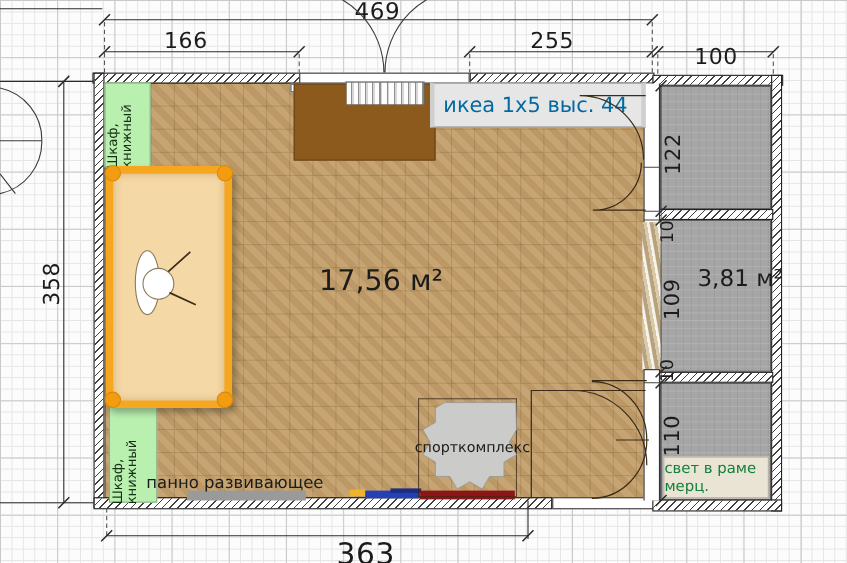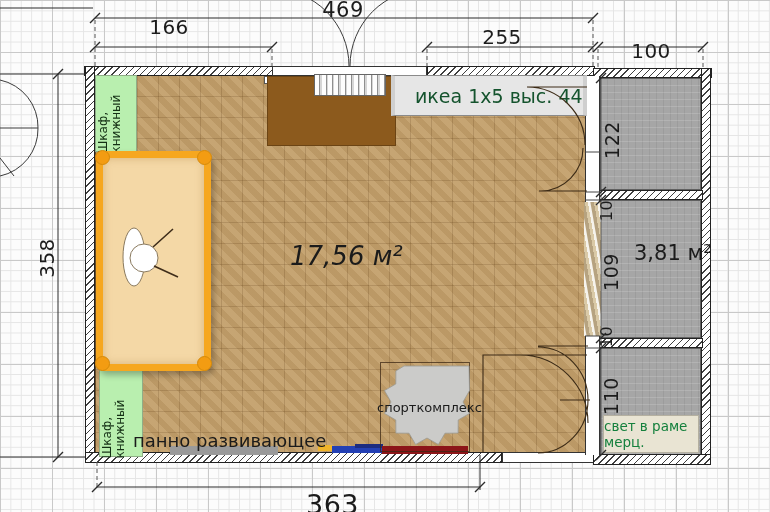--- a/index.html
+++ b/index.html
@@ -85,56 +85,56 @@
   </div>
   <div class="abs" style="left:95px;top:150px;width:15px;height:15px;border-radius:50%;background:#f39c12;border:1px solid #d68a0a;"></div>
   <div class="abs" style="left:197px;top:150px;width:15px;height:15px;border-radius:50%;background:#f39c12;border:1px solid #d68a0a;"></div>
   <div class="abs" style="left:95px;top:356px;width:15px;height:15px;border-radius:50%;background:#f39c12;border:1px solid #d68a0a;"></div>
   <div class="abs" style="left:197px;top:356px;width:15px;height:15px;border-radius:50%;background:#f39c12;border:1px solid #d68a0a;"></div>
 
   <div class="abs" style="left:267px;top:76px;width:129px;height:70px;background:#8c5a1d;border:1px solid #6b4414;"></div>
   <div class="abs" style="left:314px;top:74px;width:72px;height:22px;background:repeating-linear-gradient(90deg,#fdfdfd 0 4px,#8f8f8f 4px 5px,#d6d6d6 5px 6.5px);border:1px solid #666;"></div>
 
   <div class="abs" style="left:391px;top:75px;width:196px;height:41px;background:#e6e6e6;border:1px solid #8a8a8a;border-left:4px solid #cfcfcf;border-right:4px solid #cfcfcf;display:flex;align-items:center;">
-    <span style="font-size:19px;padding-left:20px;color:#14532d;">икеа 1x5 выс. 44</span>
+    <span style="font-size:19px;padding-left:8px;color:#0369a1;">икеа 1x5 выс. 44</span>
   </div>
 
   <div class="abs" style="left:170px;top:446px;width:108px;height:9px;background:#9a9a9a;"></div>
   <div class="abs" style="left:318px;top:445px;width:14px;height:6px;background:#f0b429;"></div>
   <div class="abs" style="left:332px;top:446px;width:50px;height:7px;background:#2340b4;"></div>
   <div class="abs" style="left:355px;top:444px;width:28px;height:4px;background:#1c2c80;"></div>
   <div class="abs" style="left:382px;top:446px;width:86px;height:8px;background:#8c1518;"></div>
 
   <div class="abs" style="left:380px;top:362px;width:90px;height:90px;border:1px solid rgba(60,40,20,.75);"></div>
   <svg class="abs" style="left:372px;top:360px;" width="100" height="95" viewBox="0 0 100 95">
     <path d="M97,6 L97.5,30.6 L91,42 L97.5,53.4 L86.2,60 L86.1,73.1 L73,73.2 L66.4,84.5 L55,78
              L43.6,84.5 L37,73.2 L23.9,73.1 L23.8,60 L12.5,53.4 L19,42 L12.5,30.6 L23.8,24
              L23.9,10.9 L32,6 Z" fill="#cbcbc9" stroke="#9a9a94" stroke-width="0.8"></path>
   </svg>
 
   <div class="abs" style="left:603px;top:415px;width:96px;height:38px;background:#e9e4d3;border:1px solid #b5b0a0;display:flex;align-items:center;justify-content:center;">
     <span style="font-size:13.5px;color:#15803d;">свет в раме мерц.</span>
   </div>
 
-  <div class="lbl" style="left:290px;top:241px;font-size:26px;font-style:italic;">17,56 м²</div>
+  <div class="lbl" style="left:290px;top:241px;font-size:26px;">17,56 м²</div>
   <div class="lbl" style="left:634px;top:241px;font-size:21px;">3,81 м²</div>
 
   <div class="lbl dimnum" style="left:318px;top:-2px;width:50px;font-size:21px;">469</div>
-  <div class="lbl dimnum" style="left:144px;top:15px;width:50px;">166</div>
+  <div class="lbl dimnum" style="left:144px;top:25px;width:50px;">166</div>
   <div class="lbl dimnum" style="left:477px;top:25px;width:50px;">255</div>
   <div class="lbl dimnum" style="left:626px;top:39px;width:50px;">100</div>
   <div class="lbl dimnum rot" style="left:11px;top:247px;width:70px;height:22px;">358</div>
   <div class="lbl dimnum" style="left:270px;top:489px;width:50px;font-size:27px;margin-left:36px;">363</div>
   <div class="lbl dimnum rot" style="left:582px;top:129px;width:60px;font-size:19px;">122</div>
   <div class="lbl dimnum rot" style="left:589px;top:201px;width:34px;font-size:16px;">10</div>
   <div class="lbl dimnum rot" style="left:581px;top:261px;width:60px;font-size:19px;">109</div>
   <div class="lbl dimnum rot" style="left:589px;top:327px;width:34px;font-size:16px;">10</div>
   <div class="lbl dimnum rot" style="left:581px;top:385px;width:60px;font-size:19px;">110</div>
 
-  <div class="lbl" style="left:133px;top:430px;font-size:18px;text-align:right;">панно развивающее</div>
+  <div class="lbl" style="left:133px;top:430px;font-size:15px;text-align:right;">панно развивающее</div>
   <div class="lbl" style="left:377px;top:400px;width:96px;font-size:13px;text-align:center;">спорткомплекс</div>
 
   <svg class="overlay" width="770" height="512" viewBox="0 0 770 512">
 
     <path d="M0,8 H93 M95,18 H593 M95,47 H272 M427,47 H593 M598,47 H703 M58,74 V457 M0,74 H85 M0,457 H85 M97,487 H480 M480,455 V490" stroke="#2b2b2b" stroke-width="1" fill="none"></path>
     <path d="M601,78 V455" stroke="#444" stroke-width="0.8" fill="none"></path>
 
     <path d="M95,20 V66 M272,49 V66 M427,49 V66 M593,20 V66 M598,49 V68 M703,49 V68 M97,462 V487" stroke="#555" stroke-width="1" stroke-dasharray="4 3" fill="none"></path>
 
     <path d="M90,23 l10,-10 M588,23 l10,-10 M90,52 l10,-10 M267,52 l10,-10 M422,52 l10,-10 M588,52 l10,-10

